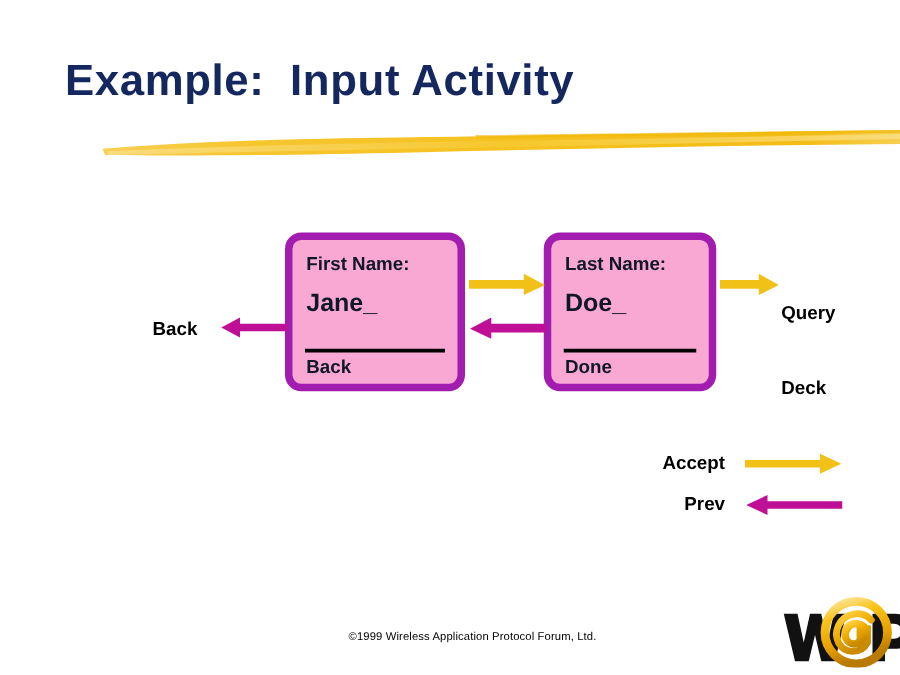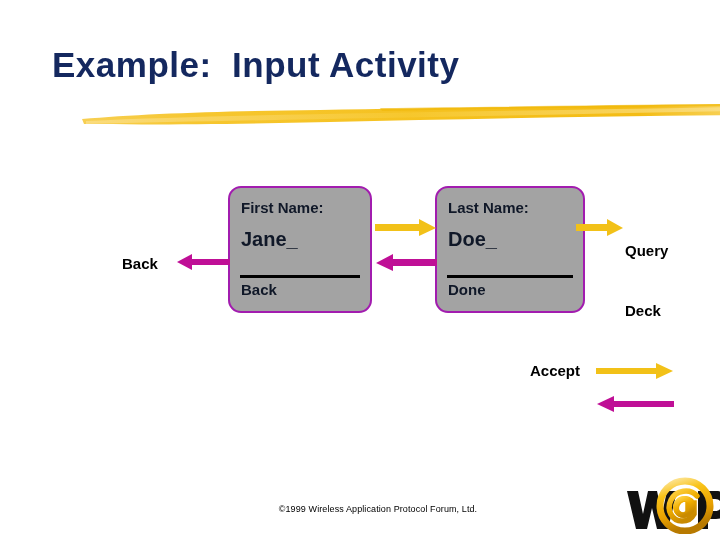--- a/index.html
+++ b/index.html
@@ -40,27 +40,27 @@
     left: 62px;
     top: 103px;
     width: 660px;
     height: 24px;
     overflow: hidden;
   }
 
   
   .deck-card {
     position: absolute;
-    background: #a3a3a3;
-    border: 2px solid #a21caf;
+    background: #f9a8d4;
+    border: 6px solid #a21caf;
     border-radius: 13px;
     box-sizing: border-box;
   }
   #card-first-name { left: 210px; top: 186px; width: 144px; height: 127px; }
-  #card-last-name  { left: 417px; top: 186px; width: 150px; height: 127px; }
+  #card-last-name  { left: 417px; top: 186px; width: 138px; height: 127px; }
 
   .card-prompt {
     position: absolute;
     left: 11px;
     top: 11px;
     font-size: 15px;
     font-weight: bold;
     color: #101828;
     white-space: nowrap;
   }
@@ -210,20 +210,21 @@
   <div class="diagram-label" id="label-query-deck">
     <div>Query</div>
     <div>Deck</div>
   </div>
   <div class="arrow" id="arrow-legend-accept">
     <svg width="78" height="18" viewBox="0 0 78 18" xmlns="http://www.w3.org/2000/svg">
       <path d="M0,6 L60,6 L60,1 L77,9 L60,17 L60,12 L0,12 Z" fill="#f2c118"></path>
     </svg>
   </div>
 
+  <div class="diagram-label" id="label-prev">Prev</div>
   <div class="arrow" id="arrow-legend-prev">
     <svg width="78" height="18" viewBox="0 0 78 18" xmlns="http://www.w3.org/2000/svg">
       <path d="M78,6 L18,6 L18,1 L1,9 L18,17 L18,12 L78,12 Z" fill="#bf0f96"></path>
     </svg>
   </div>
 
   <div id="footer-copyright">©1999 Wireless Application Protocol Forum, Ltd.</div>
 
   <div id="wap-logo">
     <svg width="108" height="60" viewBox="0 0 108 60" xmlns="http://www.w3.org/2000/svg">

